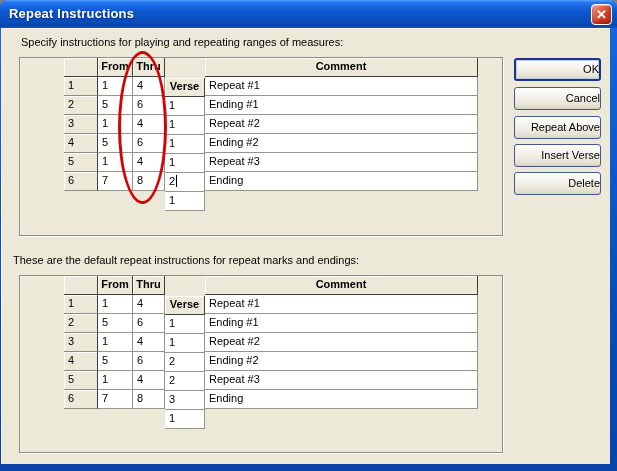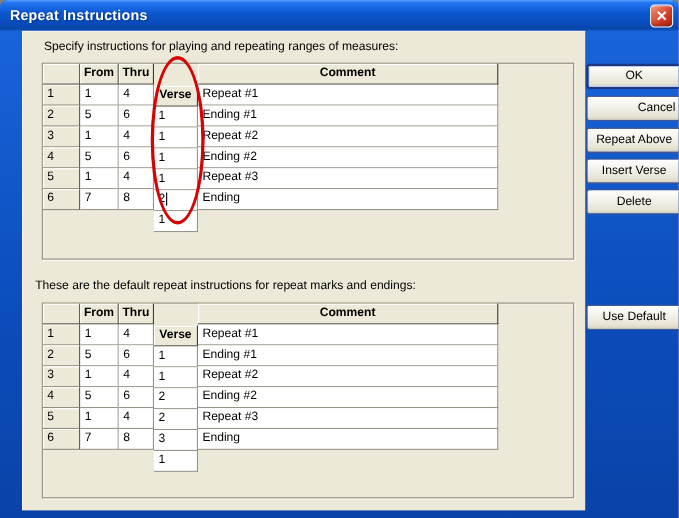--- a/index.html
+++ b/index.html
@@ -22,38 +22,38 @@
   }
   .close-btn {
     position:absolute; top:4px; right:5px; width:21px; height:21px;
     border:1px solid #FFFFFF; border-radius:4px;
     background: linear-gradient(135deg,#F4A78E 0%,#E26A50 30%,#CE3A22 65%,#A92911 100%);
     color:#FFFFFF; font-size:13px; font-weight:bold; text-align:center; line-height:19px;
     box-shadow: inset 0 1px 0 rgba(255,255,255,0.45), inset 0 -2px 3px rgba(90,5,0,0.35);
     cursor:default;
   }
   .client {
-    position:absolute; left:20px; top:28px; width:512px; height:436px;
+    position:absolute; left:1px; top:28px; width:609px; height:436px;
     background:#ECE9D8; box-shadow: inset 1px 1px 0 rgba(255,255,255,0.5);
   }
 
   .dlg-label { position:absolute; font-size:11px; color:#000; white-space:nowrap; }
   #label-top { left:20px; top:8px; }
   #label-bottom { left:12px; top:226px; }
 
   .grid-frame {
     position:absolute; width:484px; height:179px;
     background:#ECE9D8;
     border:1px solid #8F8D7F;
     box-shadow: 1px 1px 0 #FFFFFF, inset 1px 1px 0 rgba(255,255,255,0.35);
   }
   #grid-top { left:18px; top:29px; }
   #grid-bottom { left:18px; top:247px; height:178px; }
 
-  .tgrid { position:absolute; left:0; top:0; }
+  .tgrid { position:absolute; left:0; top:0;padding-left:44px; }
   .trow { display:flex; height:19px; }
   .cell {
     height:19px; font-size:11px; line-height:17px; overflow:hidden; white-space:nowrap;
   }
   .c-num { width:34px; } .c-from { width:35px; } .c-thru { width:32px; }
   .c-verse { width:40px;margin-top:20px; } .c-comment { width:273px; }
   .hc {
     background:#ECE9D8; font-weight:bold; text-align:center;
     border-right:1px solid #3E3E38; border-bottom:1px solid #3E3E38;
     box-shadow: inset 1px 1px 0 #FFFFFF;
@@ -71,21 +71,21 @@
     display:inline-block; width:1px; height:12px; background:#000;
     vertical-align:text-bottom; margin-left:1px;
   }
 
   .xpbtn {
     position:absolute; left:513px; width:87px; height:23px;
     border:1px solid #44578F; border-radius:3px;
     background: linear-gradient(180deg,#FFFFFF 0%,#F4F2EB 40%,#E7E4D5 82%,#D6D2BF 100%);
     box-shadow: inset 0 1px 0 #FFFFFF;
     font-family:"Liberation Sans", sans-serif; font-size:11px; color:#000;
-    text-align:center; line-height:20px; cursor:default;
+    text-align:right; line-height:20px; cursor:default;
   }
   .xpbtn.default {
     border:2px solid #1D3680; line-height:18px;
     box-shadow: inset 0 0 0 1px #B8CCF0;
   }
   #btn-ok { top:30px; } #btn-cancel { top:59px;padding-left:41px; } #btn-insert-above { top:88px; }
   #btn-insert-below { top:116px; } #btn-delete { top:144px; } #btn-use-default { top:249px; }
 
   .annotation-ellipse {
     position:absolute; left:117px; top:23px; width:49px; height:153px;
@@ -217,16 +217,15 @@
           <div class="trow">
             <div class="cell rn c-num">6</div>
             <div class="cell dc c-from">7</div>
             <div class="cell dc c-thru">8</div>
             <div class="cell dc c-verse">1</div>
             <div class="cell dc c-comment">Ending</div>
           </div>
         </div>
     </div>
 
-    <div class="xpbtn" id="btn-use-default">Use Default</div>
 
   </div>
 </div>
 
 </body></html>

